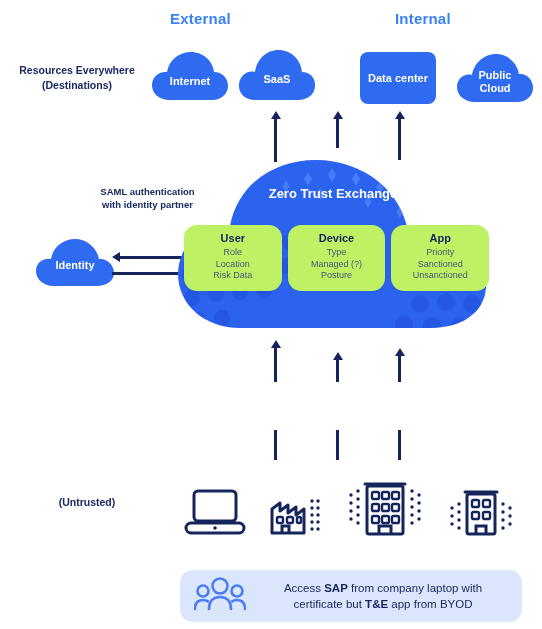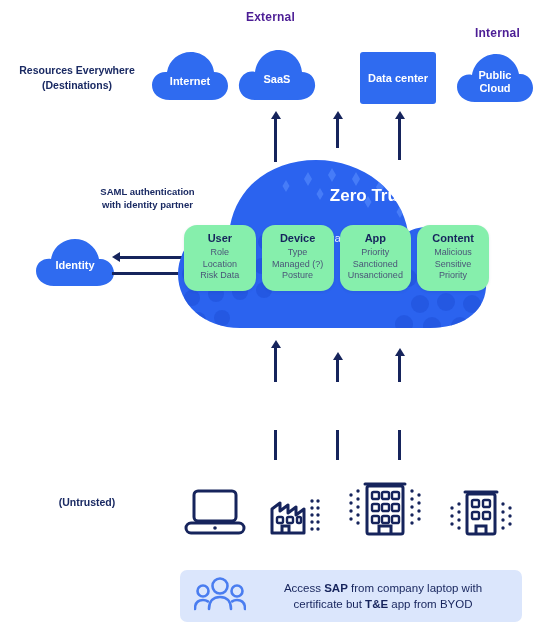--- a/index.html
+++ b/index.html
@@ -16,25 +16,25 @@
     color: #17255f;
   }
   .stage {
     position: absolute;
     inset: 0;
   }
   .abs { position: absolute; }
 
   
   .section-head {
-    font-size: 12px;
-    font-weight: bold;
-    color: #4c1d95;
+    font-size: 15px;
+    font-weight: bold;
+    color: #3b82f6;
     letter-spacing: 0.2px;
-    text-align: right;
+    text-align: left;
   }
 
   .row-label {
     font-size: 10.5px;
     font-weight: bold;
     color: #1a2a63;
     line-height: 15px;
     text-align: center;
   }
 
@@ -66,21 +66,21 @@
     color: #ffffff;
     font-size: 11px;
     font-weight: bold;
     line-height: 13px;
     pointer-events: none;
   }
 
   .boxnode {
     position: absolute;
     background: #2f6bf0;
-    border-radius: 3px;
+    border-radius: 8px;
     display: flex;
     align-items: center;
     justify-content: center;
     color: #fff;
     font-size: 11px;
     font-weight: bold;
   }
   .arrow-line {
     position: absolute;
     background: #16245c;
@@ -119,24 +119,24 @@
     left: 168px;
     top: 158px;
     width: 330px;
     height: 175px;
   }
   #exchange-cloud svg { display: block; }
 
   .ztx-title {
     position: absolute;
     left: 0; right: 0;
-    text-align: right;
+    text-align: center;
     color: #ffffff;
     font-weight: bold;
-    font-size: 17px;
+    font-size: 13px;
   }
   .ztx-sub {
     position: absolute;
     left: 0; right: 0;
     text-align: center;
     color: #eaf0ff;
     font-size: 11.5px;
     margin-top: 28px;
   }
 
@@ -144,21 +144,21 @@
   .pillars {
     position: absolute;
     left: 184px;
     top: 225px;
     width: 305px;
     display: flex;
     gap: 6px;
   }
   .card {
     flex: 1;
-    background: #86efac;
+    background: #bef264;
     border-radius: 13px;
     padding: 7px 2px 9px;
     text-align: center;
     box-shadow: 0 1px 3px rgba(20,40,100,0.10);
   }
   .card-title {
     font-size: 11px;
     font-weight: bold;
     color: #16245c;
     margin-bottom: 3px;
@@ -174,21 +174,21 @@
   .entity svg { display: block; }
 
   
   #callout {
     position: absolute;
     left: 180px;
     top: 570px;
     width: 342px;
     height: 52px;
     background: #dbe6fc;
-    border-radius: 7px;
+    border-radius: 13px;
     display: flex;
     align-items: center;
     padding: 0 14px;
     box-sizing: border-box;
   }
   #callout .people { flex: 0 0 auto; margin-right: 12px; }
   #callout .txt {
     font-size: 11.5px;
     line-height: 16px;
     color: #16245c;
@@ -196,21 +196,21 @@
     flex: 1;
   }
   #callout .txt b { font-weight: bold; }
 </style>
 </head>
 <body>
 
 <div class="stage">
 
   <div class="abs section-head" style="left:170px; top:10px; width:125px;">External</div>
-  <div class="abs section-head" style="left:395px; top:26px; width:125px;">Internal</div>
+  <div class="abs section-head" style="left:395px; top:10px; width:125px;">Internal</div>
 
   <div class="abs row-label" style="left:2px; top:63px; width:150px;">
     <div>Resources Everywhere</div>
     <div>(Destinations)</div>
   </div>
 
   <div class="cloud" style="left:150px; top:48px; width:80px; height:56px;">
     <svg width="80" height="56" viewBox="0 0 80 56" aria-hidden="true">
       <path d="M20 52 C8 52 2 45 2 37 C2 29 9 23 17 24 C19 12 29 4 41 4 C53 4 63 13 64 24 C72 24 78 30 78 38 C78 46 71 52 62 52 Z" fill="#2f6bf0"></path>
     </svg>
@@ -342,26 +342,20 @@
       <div class="card-title">Device</div>
       <div class="card-item">Type</div>
       <div class="card-item">Managed (?)</div>
       <div class="card-item">Posture</div>
     </div>
     <div class="card">
       <div class="card-title">App</div>
       <div class="card-item">Priority</div>
       <div class="card-item">Sanctioned</div>
       <div class="card-item">Unsanctioned</div>
-    </div>
-    <div class="card">
-      <div class="card-title">Content</div>
-      <div class="card-item">Malicious</div>
-      <div class="card-item">Sensitive</div>
-      <div class="card-item">Priority</div>
     </div>
   </div>
 
   <div>
     <div class="arrow-line" style="left:274px; top:348px; height:34px;"></div>
     <div class="arrow-head" style="left:270.5px; top:340px;"></div>
   </div>
   <div>
     <div class="arrow-line" style="left:336px; top:360px; height:22px;"></div>
     <div class="arrow-head" style="left:332.5px; top:352px;"></div>

